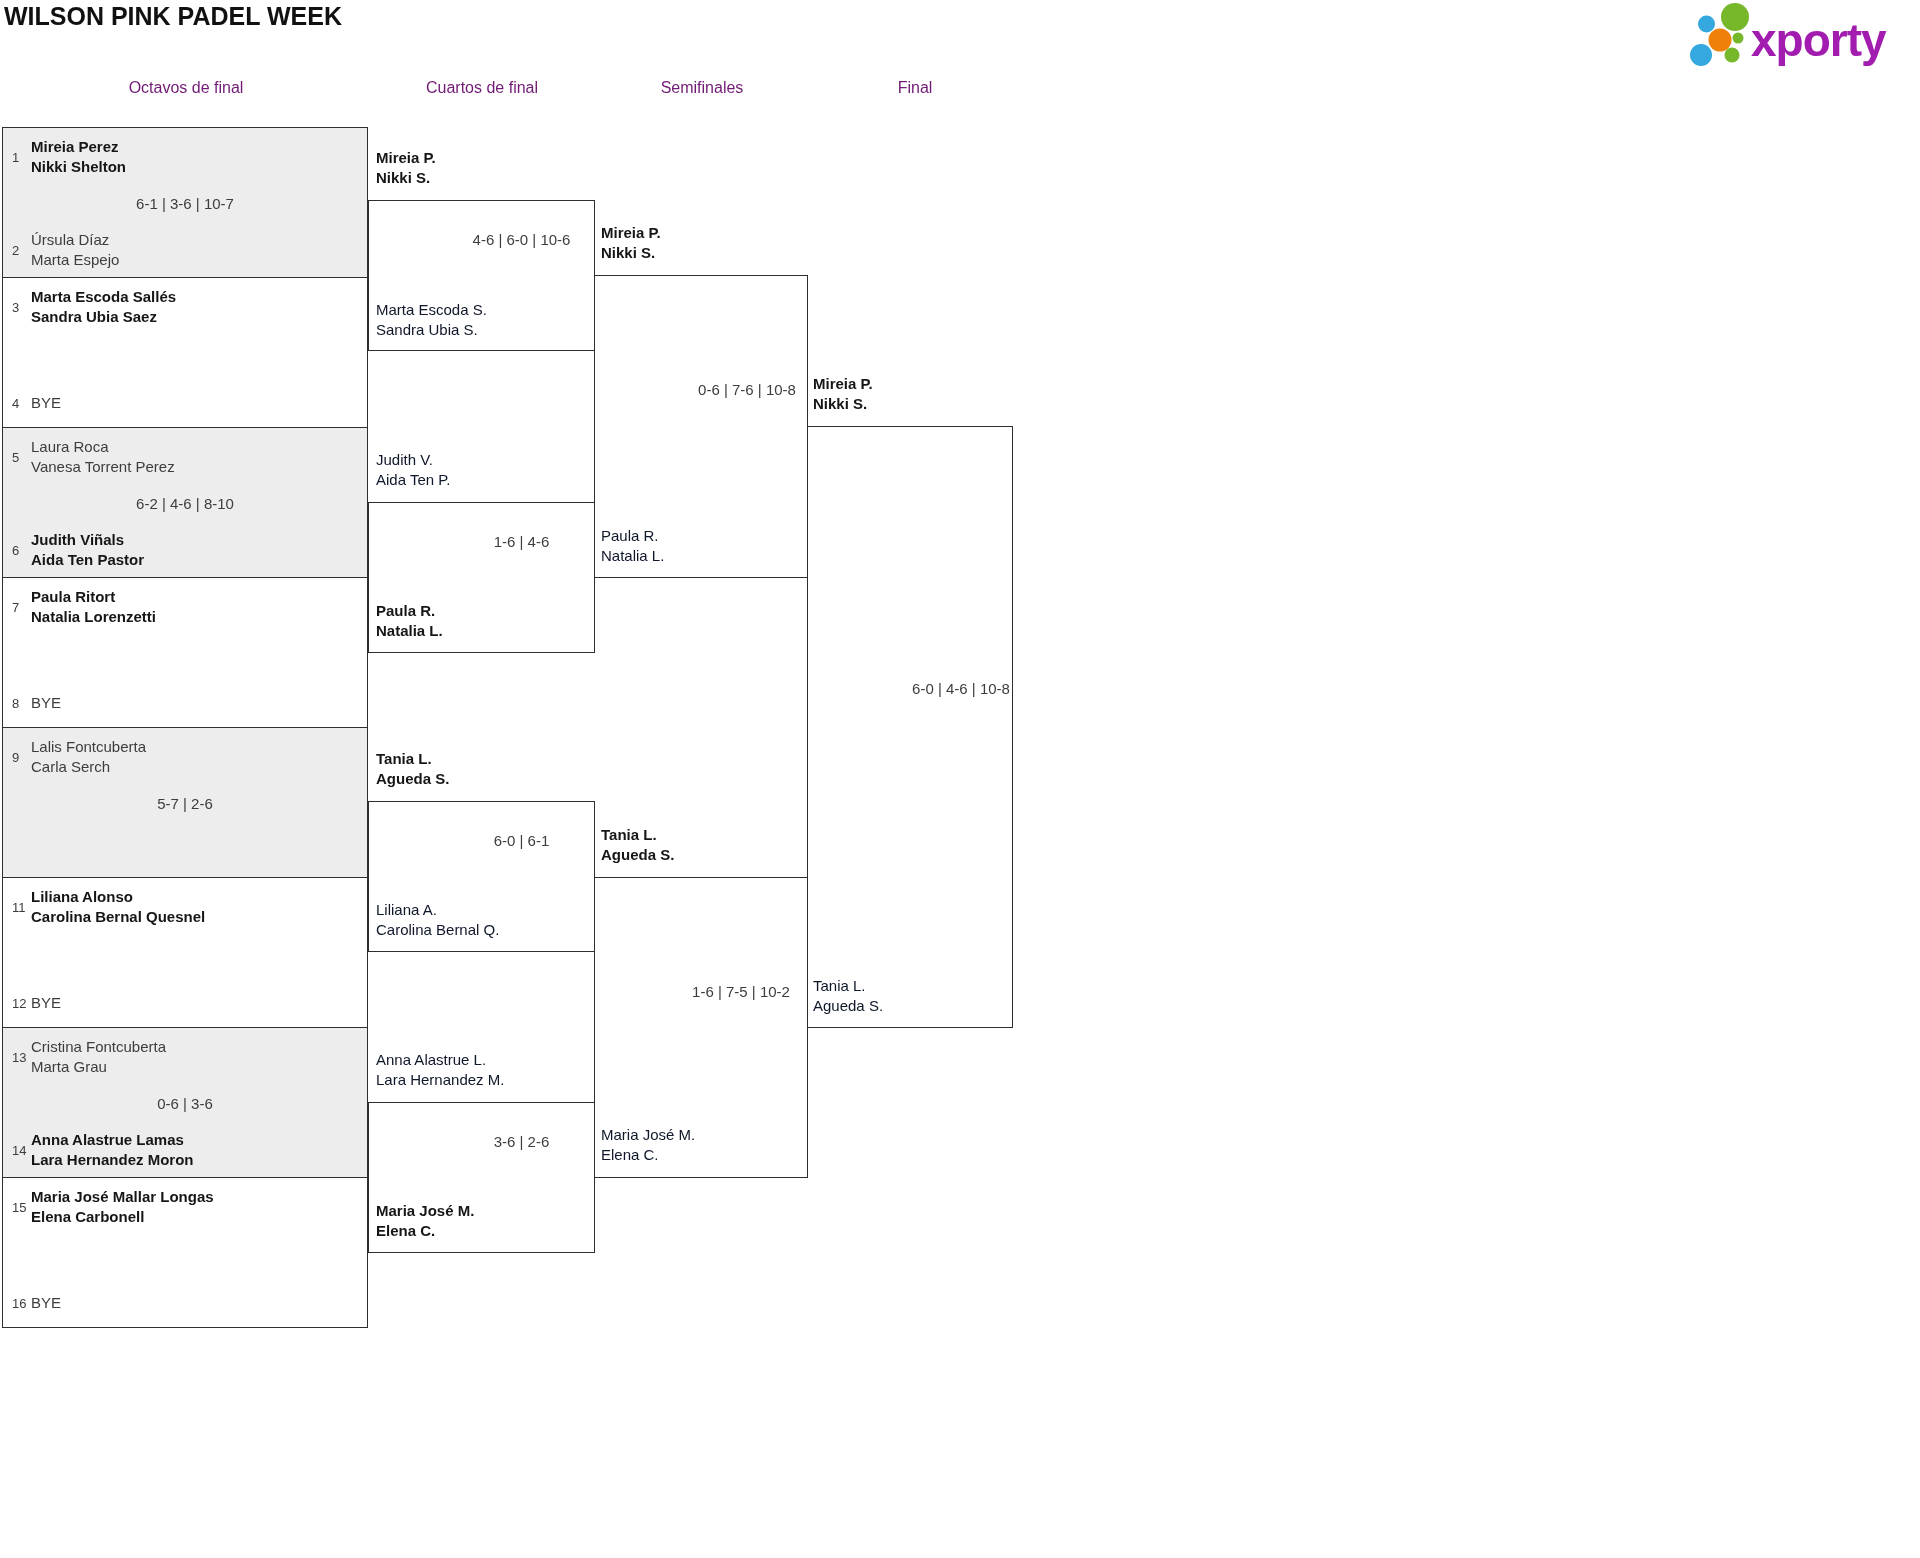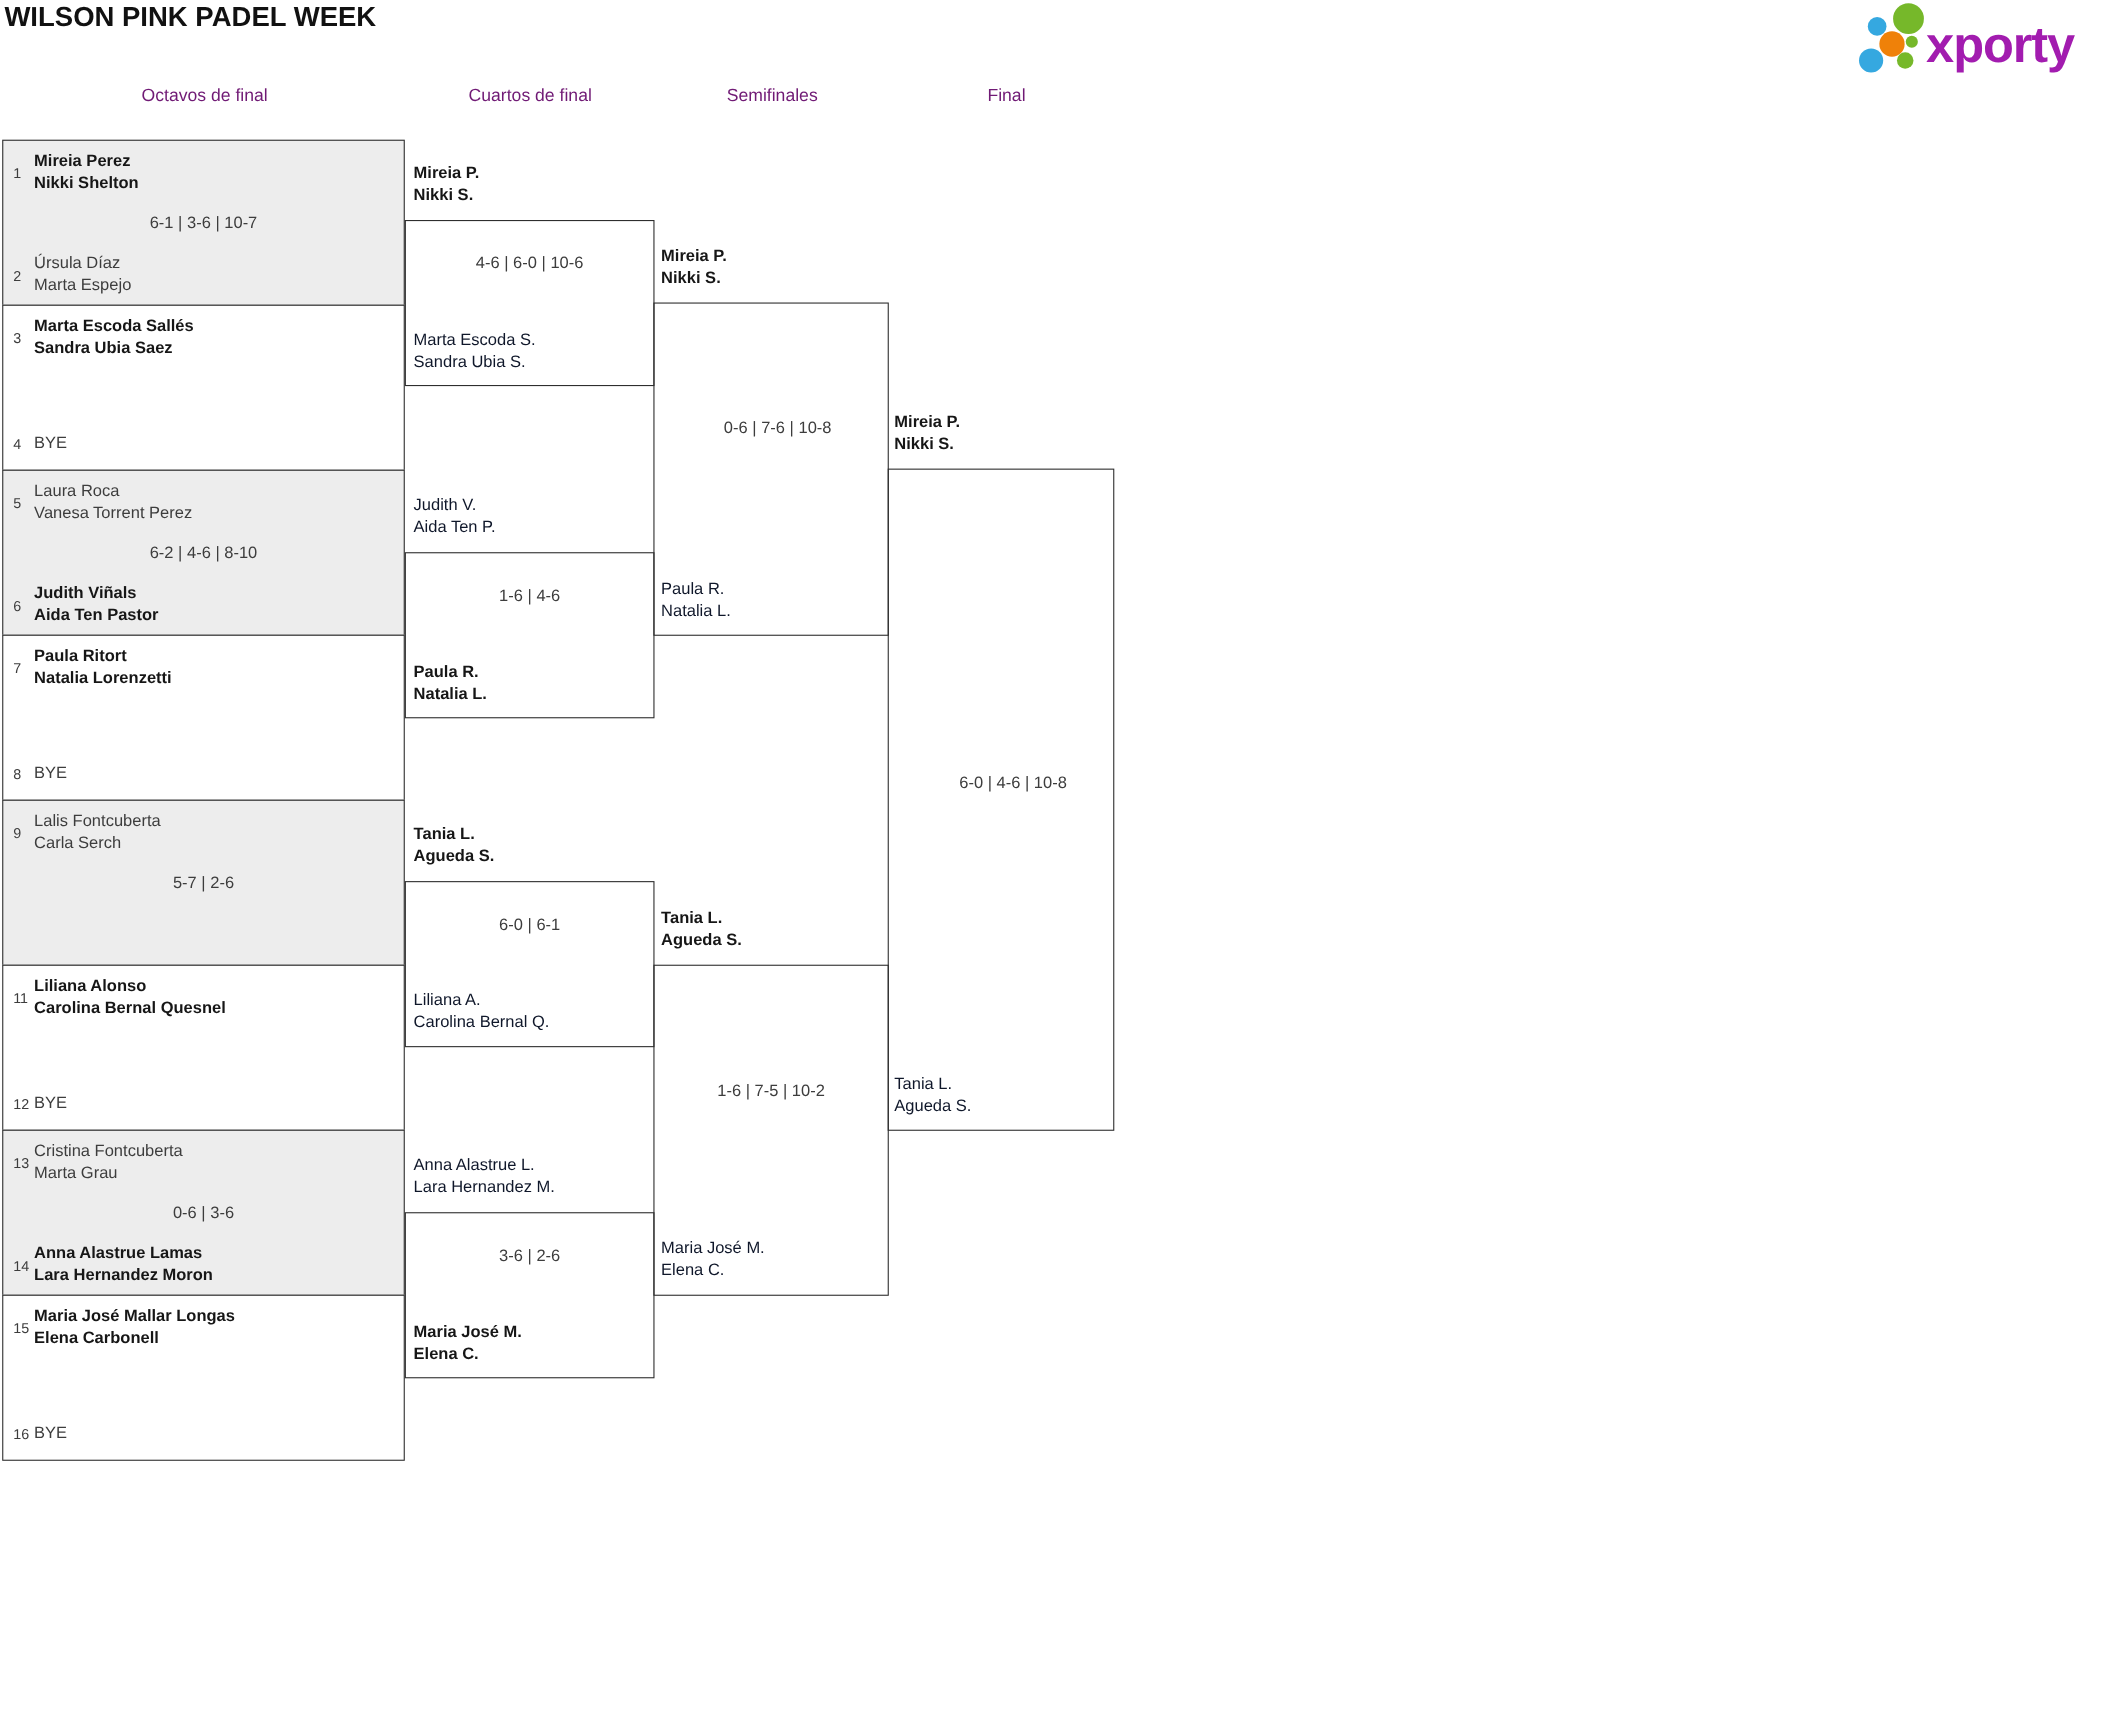--- a/index.html
+++ b/index.html
@@ -36,21 +36,21 @@
   .s16score{
     position:absolute;left:0;right:0;top:50%;transform:translateY(-50%);
     text-align:center;font-size:15px;color:#3d3d3d;
   }
 
   
   .box{position:absolute;border:1px solid #2e2e2e;box-sizing:border-box;background:transparent;}
   .lbl{position:absolute;font-size:15px;line-height:20px;white-space:nowrap;}
   .lbl.win{font-weight:700;color:#161616;}
   .lbl.lose{font-weight:400;color:#0f172a;}
-  .mscore{position:absolute;text-align:center;font-size:15px;color:#3d3d3d;}
+  .mscore{position:absolute;text-align:center;font-size:15px;color:#3d3d3d;padding-left:40px;}
 
   
   .logo-dots{position:absolute;left:1686px;top:2px;}
   .logo-text{
     position:absolute;left:1751px;top:13px;
     font-size:46px;font-weight:800;color:#a21caf;letter-spacing:-1px;
   }
 </style>
 </head>
 <body>
@@ -267,19 +267,19 @@
   <div class="lbl lose" style="left:601px;top:1125px">
     <div>Maria José M.</div>
     <div>Elena C.</div>
   </div>
 
   <div class="box" style="left:807px;top:426px;width:206px;height:602px"></div>
   <div class="lbl win" style="left:813px;top:374px">
     <div>Mireia P.</div>
     <div>Nikki S.</div>
   </div>
-  <div class="mscore" style="left:807px;top:703px;width:228px">6-0 | 4-6 | 10-8</div>
+  <div class="mscore" style="left:807px;top:680px;width:228px">6-0 | 4-6 | 10-8</div>
   <div class="lbl lose" style="left:813px;top:976px">
     <div>Tania L.</div>
     <div>Agueda S.</div>
   </div>
 
 </div>
 
 </body></html>

